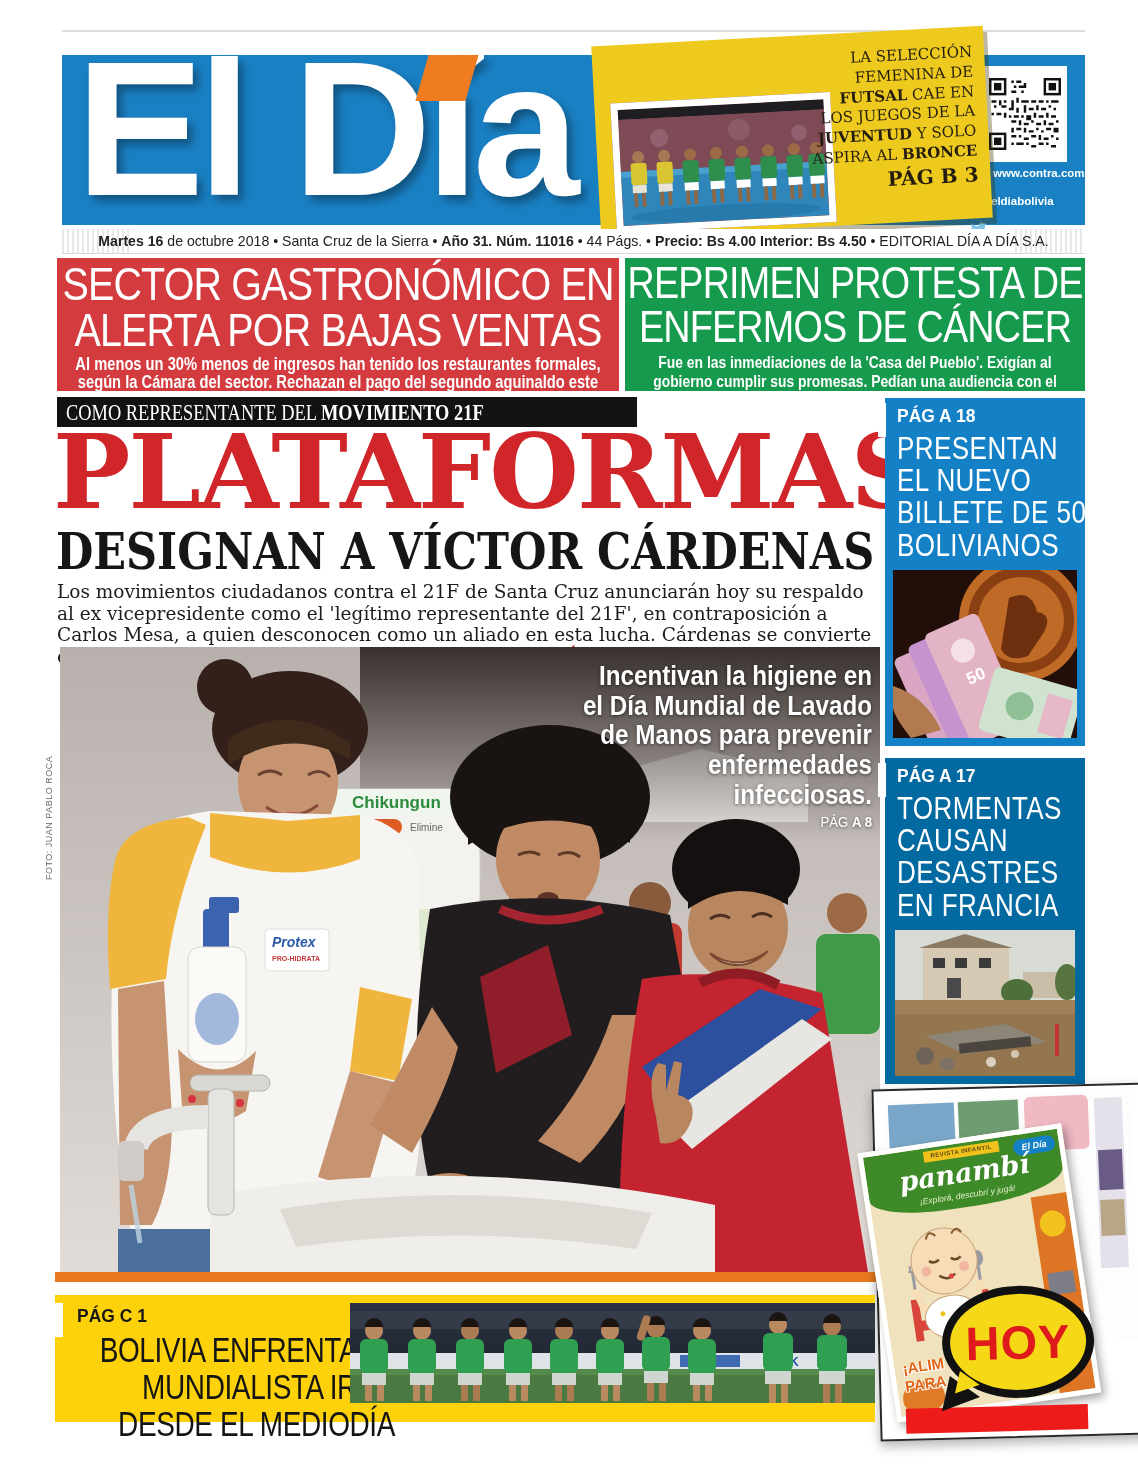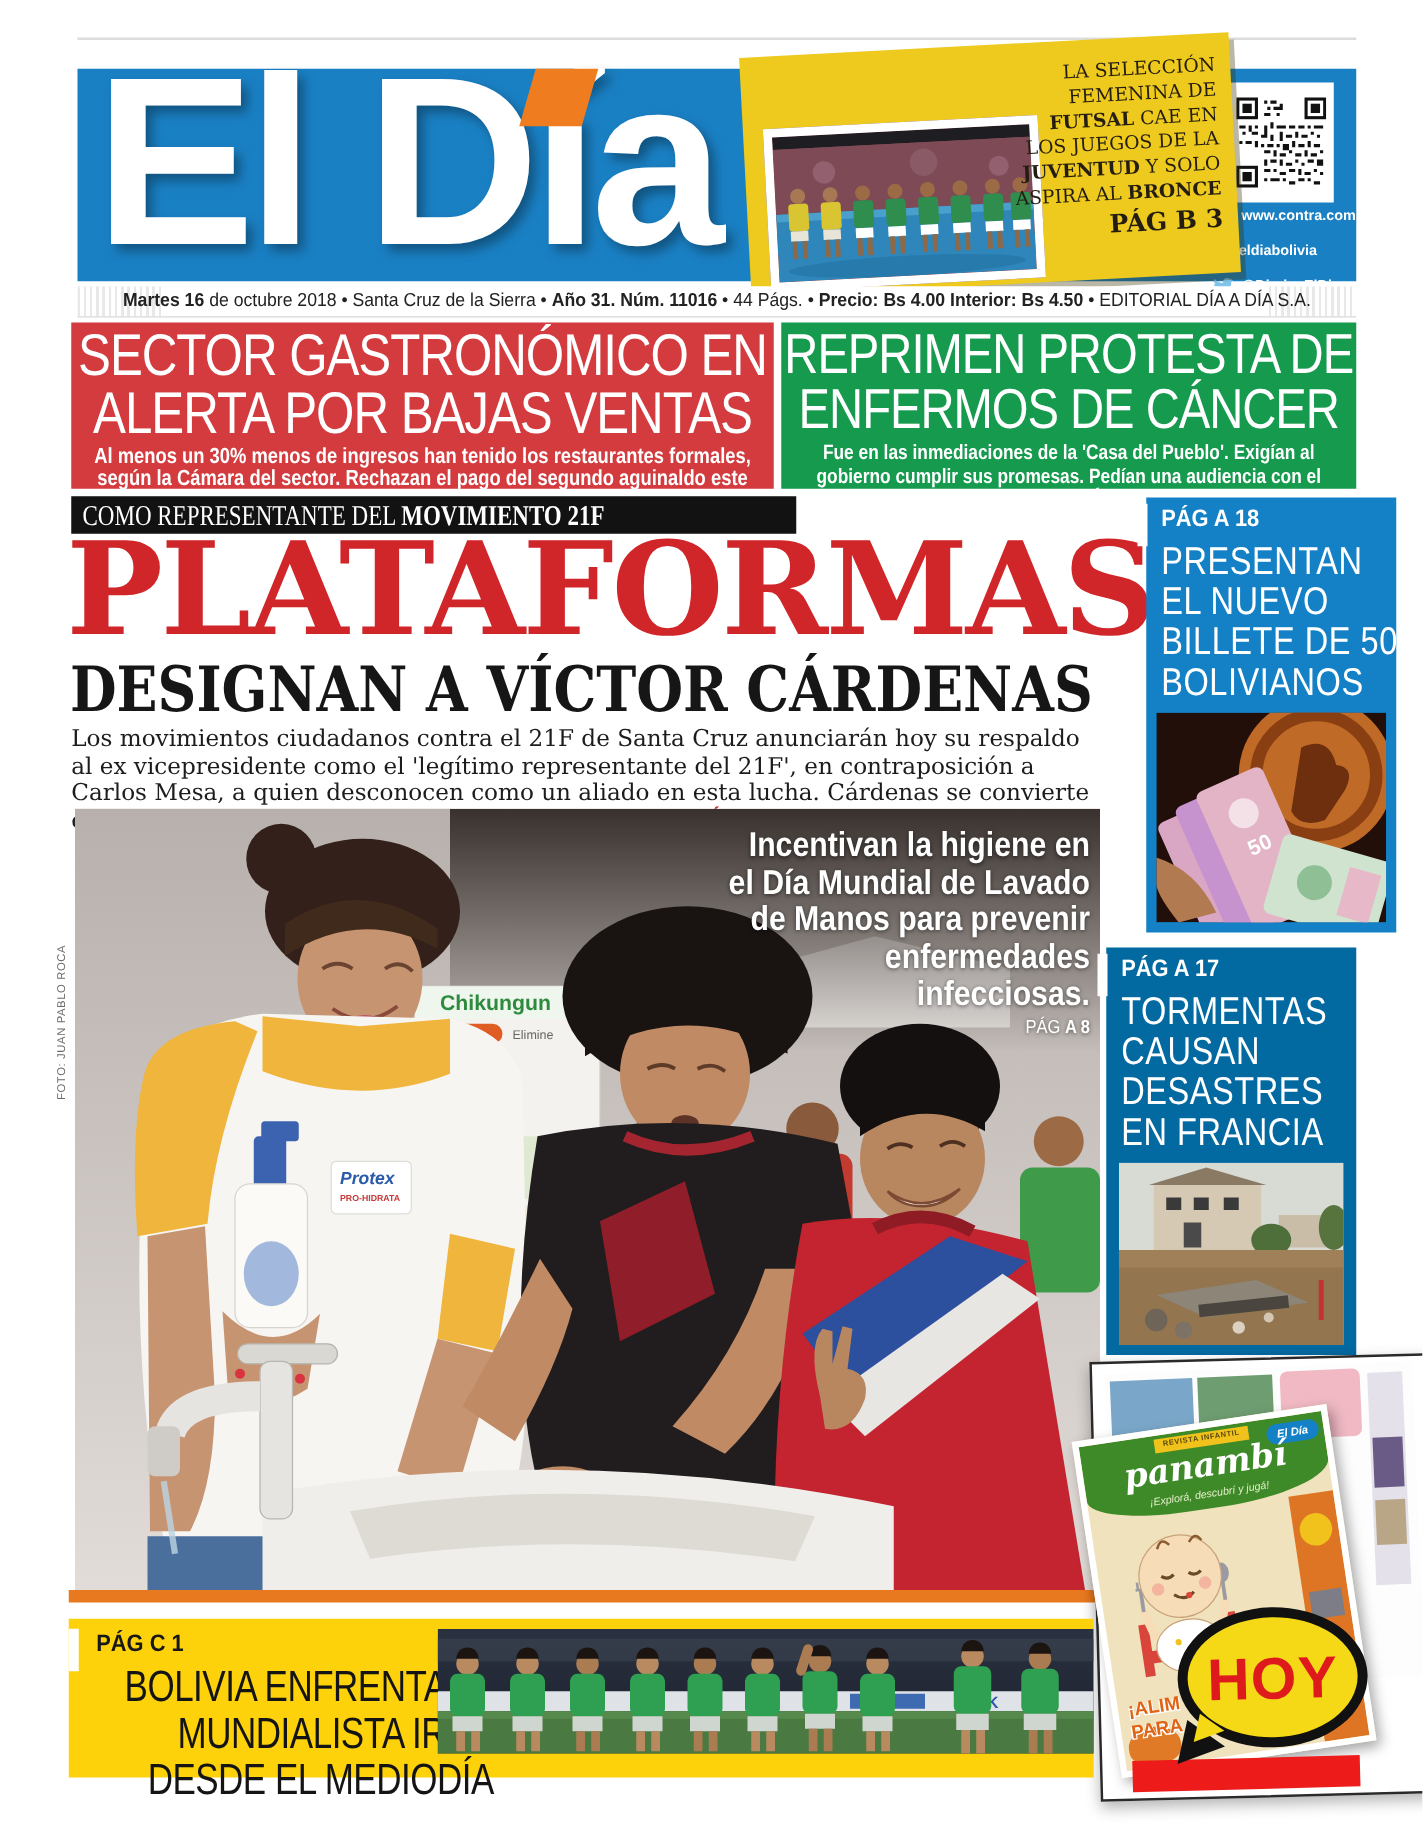--- a/index.html
+++ b/index.html
@@ -63,21 +63,21 @@
                writing-mode:vertical-rl;transform:rotate(180deg);}
   #caption{position:absolute;right:8px;top:14px;width:340px;text-align:right;color:#fff;font-weight:700;
            font-size:27.5px;line-height:1.08;transform:scaleX(.88);transform-origin:right top;
            text-shadow:0 1px 4px rgba(0,0,0,.55);}
   #caption .pgline{font-size:15px;margin-top:5px;font-weight:400;}
   #caption .pgline .b{font-weight:700;}
   #orange-divider{left:55px;top:1272px;width:825px;height:10px;background:#e8791f;}
 
   
   .sidebox{color:#fff;}
-  #box-billete{left:885px;top:398px;width:200px;height:348px;background:#1480c6;margin-left:32px;}
+  #box-billete{left:885px;top:398px;width:200px;height:348px;background:#1480c6;}
   #box-tormentas{left:885px;top:758px;width:200px;height:326px;background:#0369a1;}
   .notch{position:absolute;left:-7px;top:5px;width:8px;height:34px;background:#fff;}
   .pagelabel{position:absolute;left:12px;top:7px;font-size:19px;font-weight:700;transform:scaleX(.92);transform-origin:left top;}
   .sidetitle{position:absolute;left:12px;top:35px;width:228px;font-size:31px;font-weight:400;line-height:1.04;
              letter-spacing:.5px;transform:scaleX(.84);transform-origin:left top;}
   .sidephoto{position:absolute;overflow:hidden;}
 
   
   #promo{left:876px;top:1086px;width:268px;height:348px;background:#fff;border:2px solid #2a2a2a;
          transform:rotate(-1.5deg);box-shadow:0 5px 12px rgba(0,0,0,.3);}

